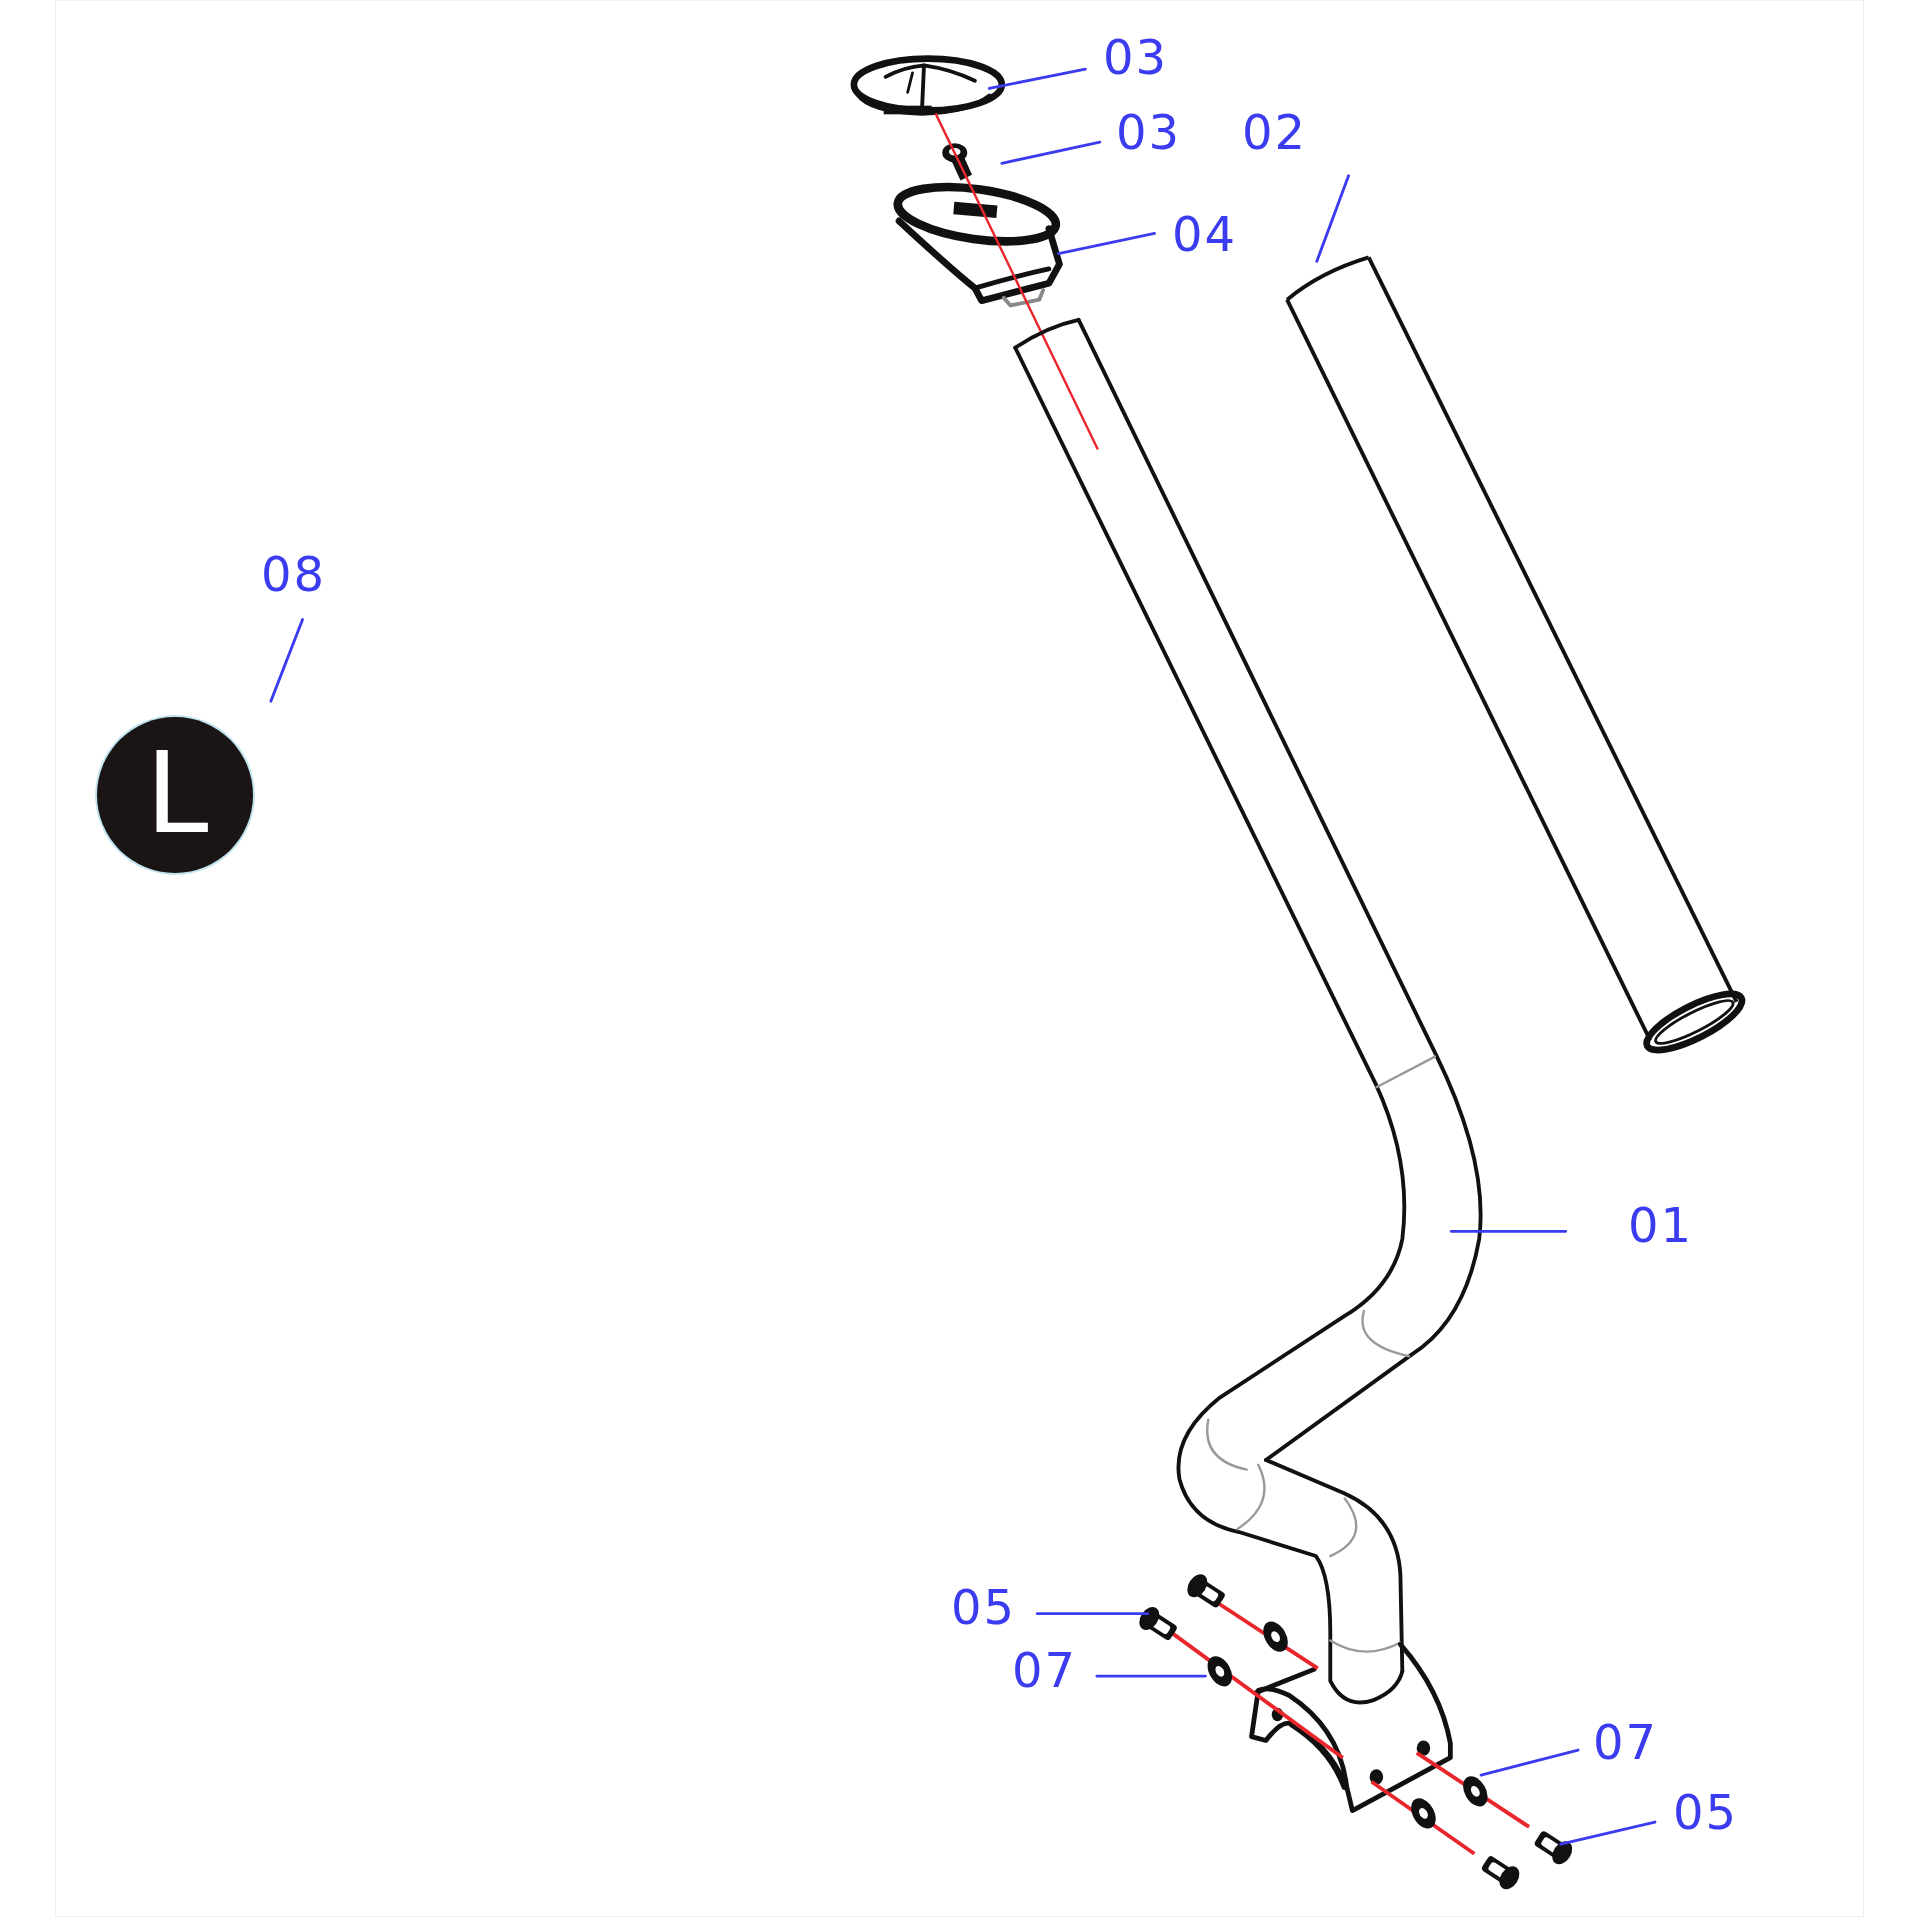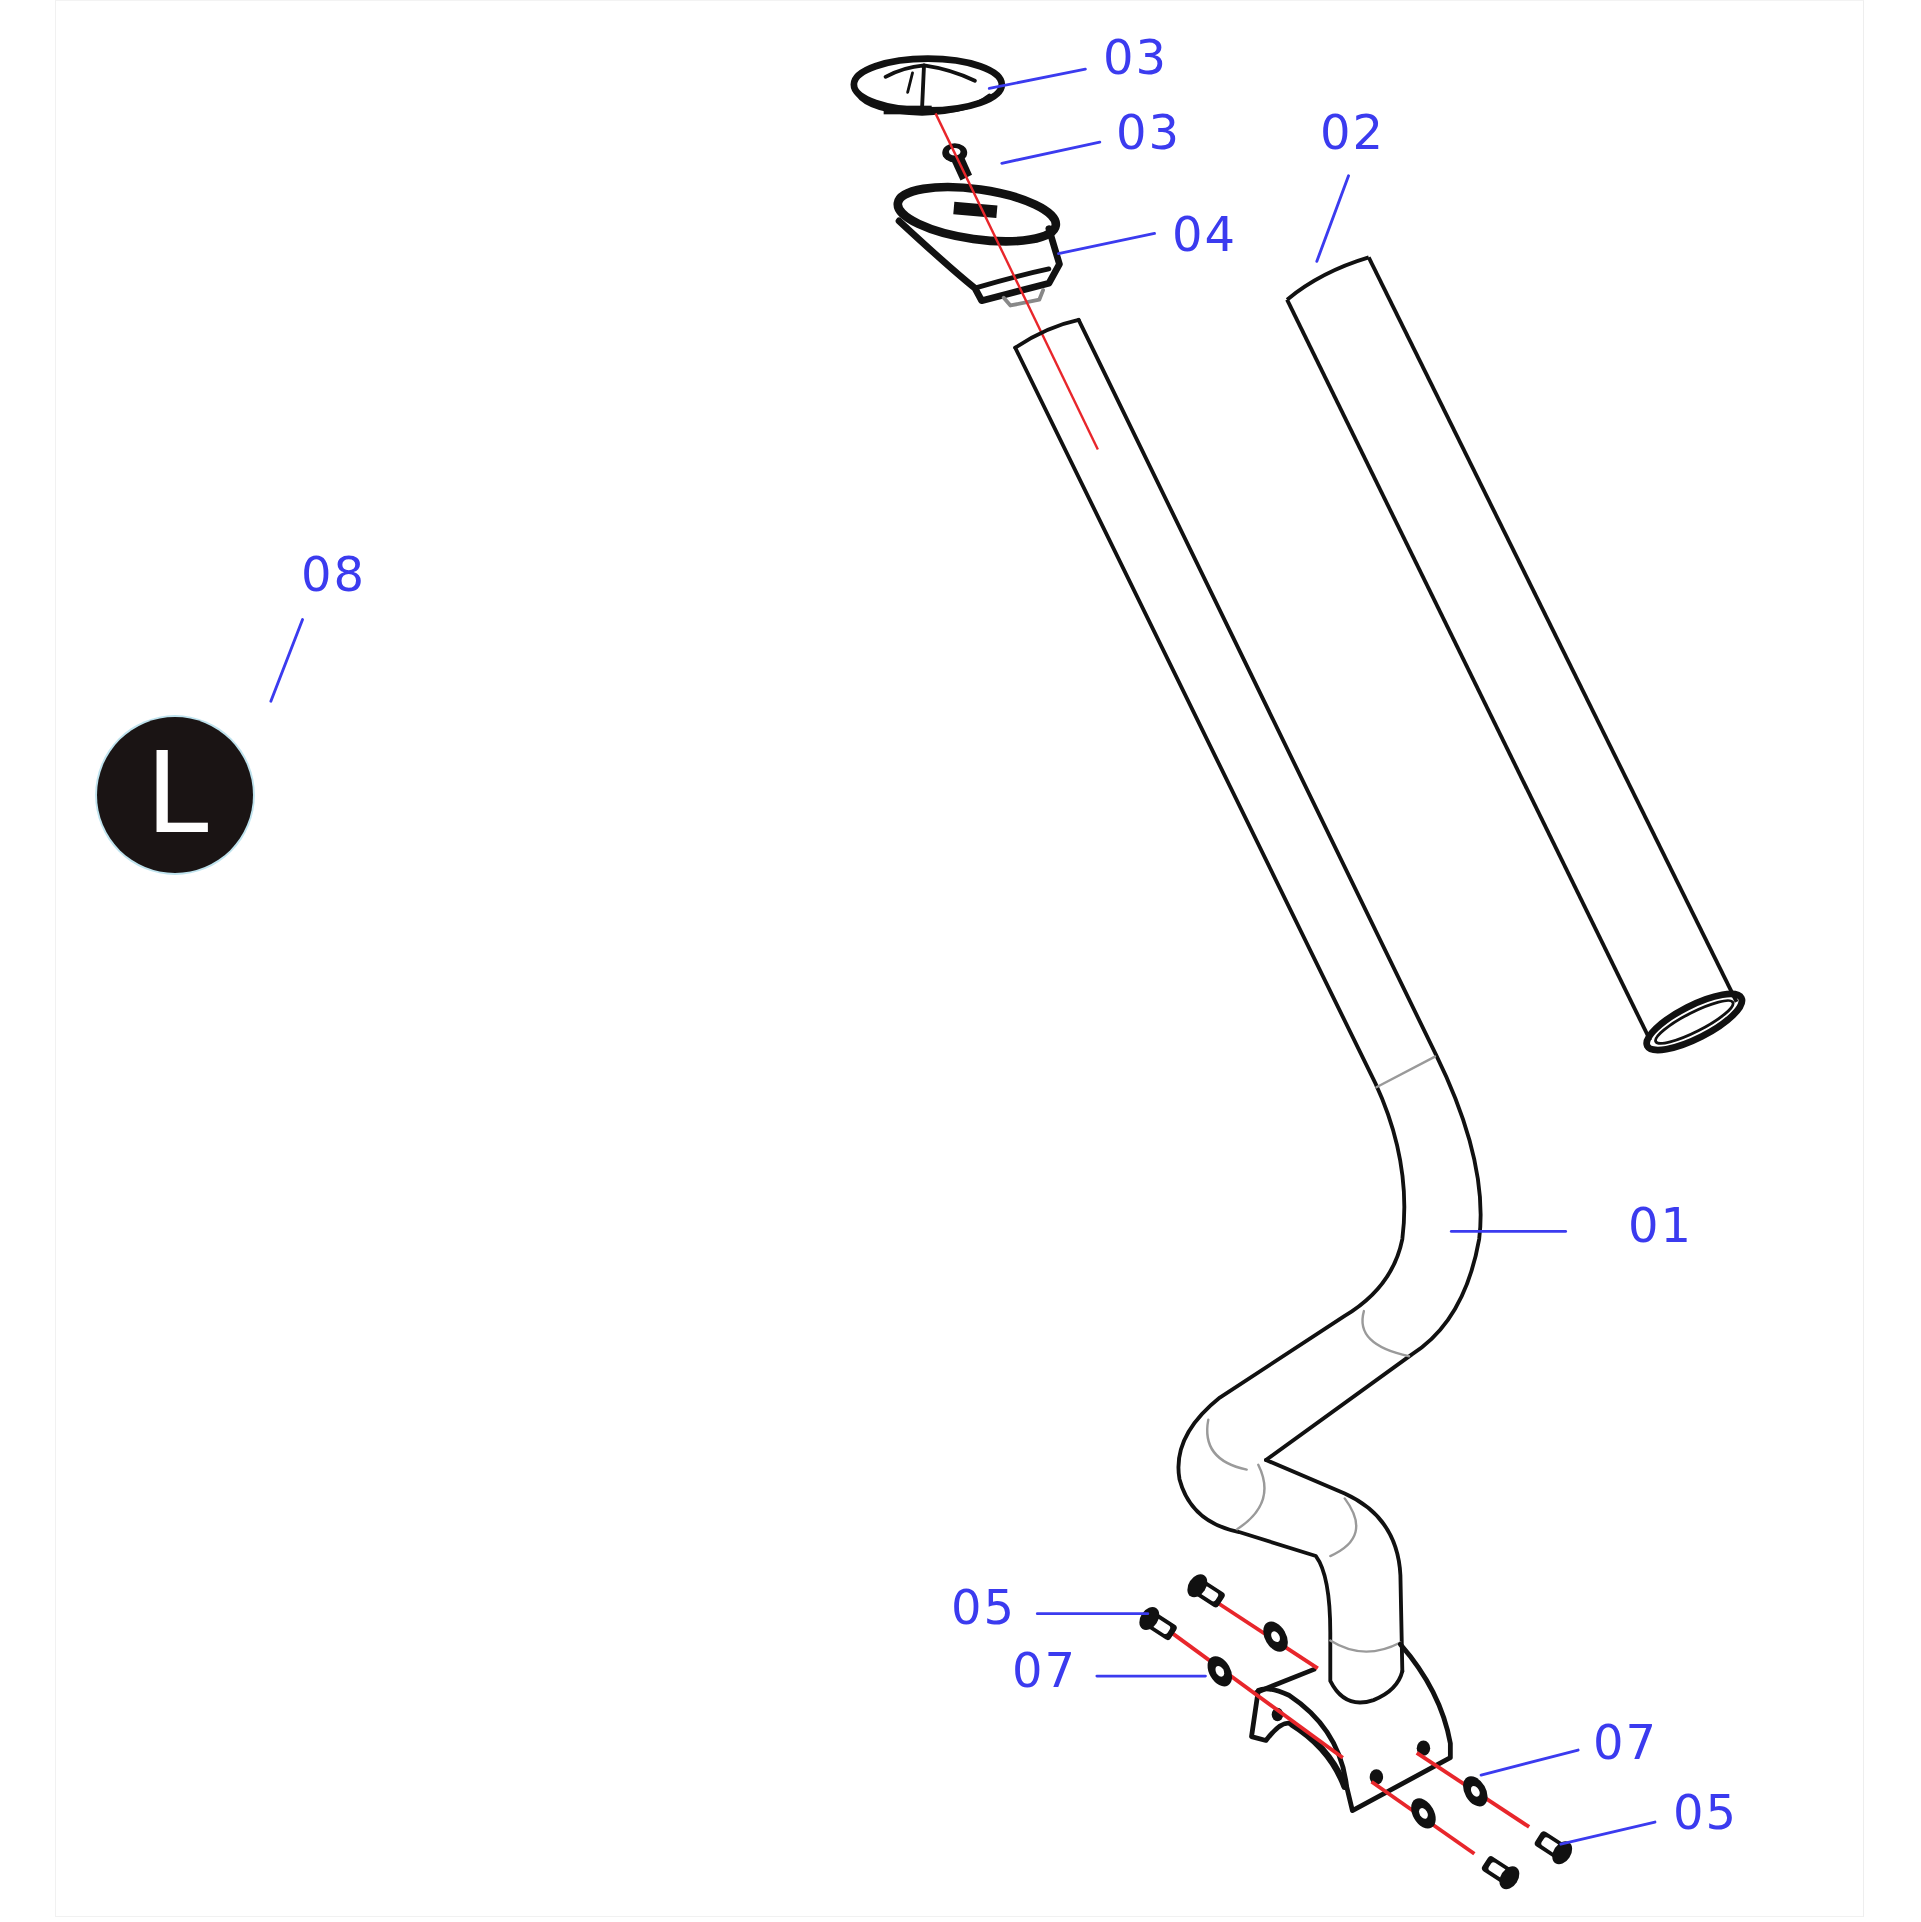--- a/index.html
+++ b/index.html
@@ -159,22 +159,22 @@
     <line x1="1080" y1="1680" x2="1195" y2="1680"></line>
     <line x1="1142" y1="1745" x2="1255" y2="1745"></line>
     <line x1="1542" y1="1848" x2="1643" y2="1822"></line>
     <line x1="1625" y1="1920" x2="1723" y2="1897"></line>
   </g>
 </svg>
 
 <div class="callout" style="left:1103px; top:33px;">03</div>
 <div class="callout" style="left:1116px; top:108px;">03</div>
 <div class="callout" style="left:1172px; top:198px;margin-top:12px;">04</div>
-<div class="callout" style="left:1320px; top:108px;">02</div>
-<div class="callout" style="left:261px; top:550px;margin-left:40px;">08</div>
+<div class="callout" style="left:1242px; top:108px;">02</div>
+<div class="callout" style="left:261px; top:550px;">08</div>
 <div class="callout" style="left:1628px; top:1201px;">01</div>
 <div class="callout" style="left:951px; top:1583px;">05</div>
 <div class="callout" style="left:1012px; top:1646px;">07</div>
 <div class="callout" style="left:1593px; top:1718px;">07</div>
 <div class="callout" style="left:1673px; top:1788px;">05</div>
 
 <div class="badge">
   <span class="badge-letter">L</span>
 </div>
 

